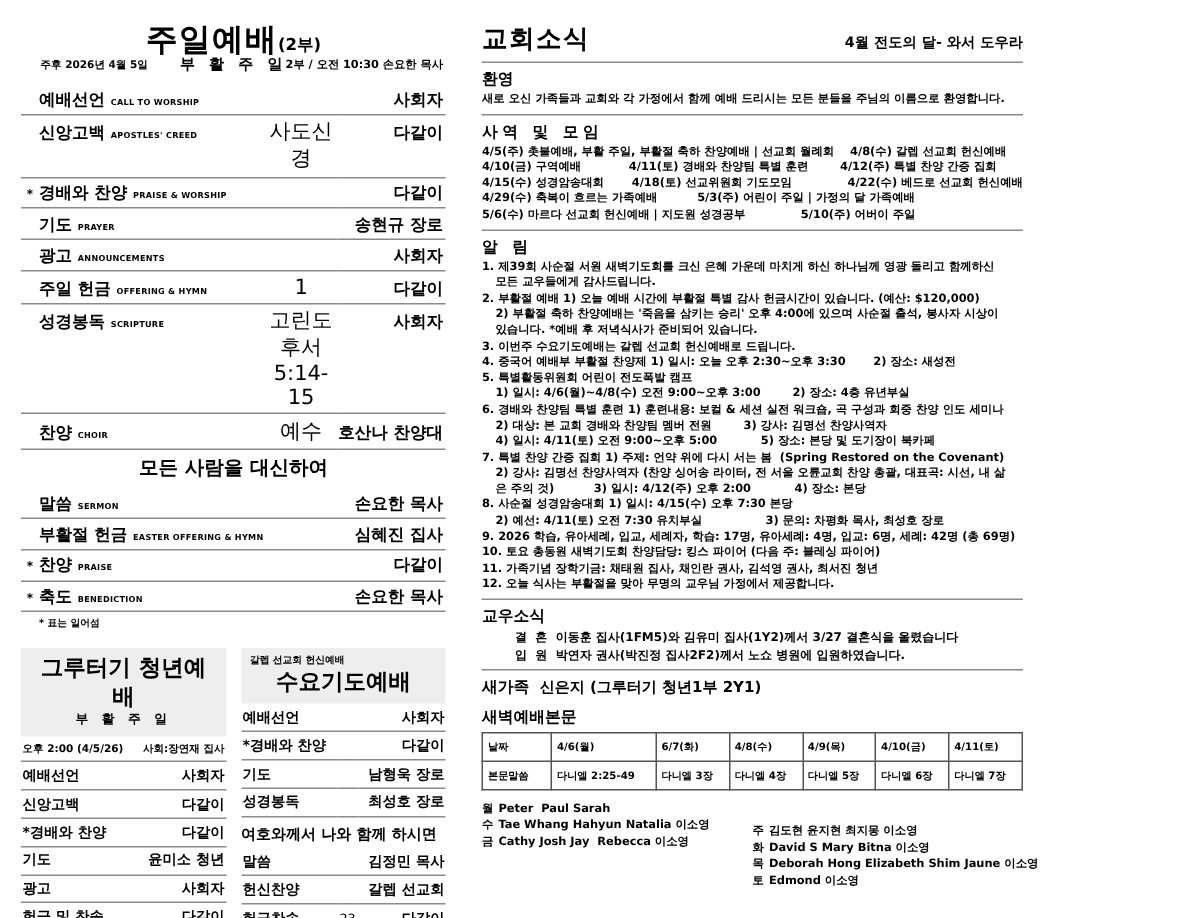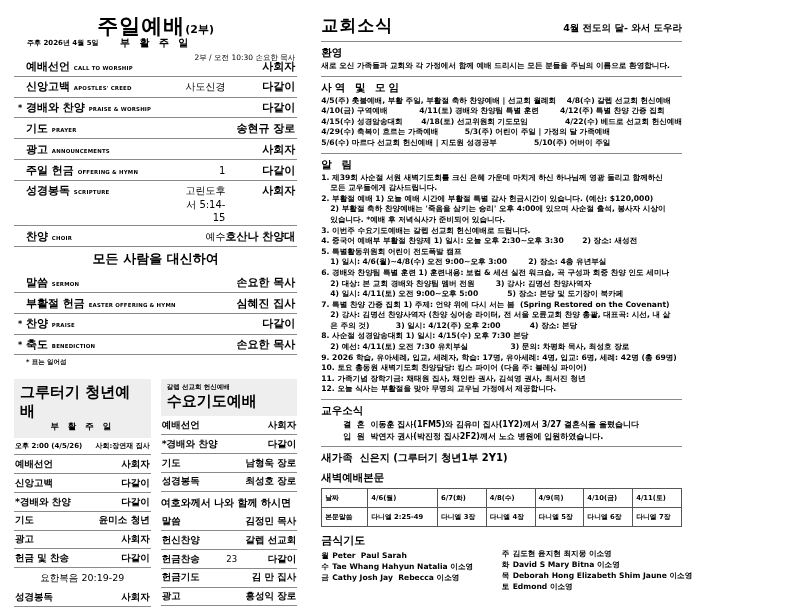--- a/index.html
+++ b/index.html
@@ -20,40 +20,40 @@
     position: absolute; left: 0; right: 0; top: -2px;
     text-align: center; font-size: 21px; font-weight: bold;
     letter-spacing: 1px;
   }
   .svc-title .part { font-size: 11px; font-weight: bold; letter-spacing: 0; }
   .svc-sub {
     position: absolute; left: 0; right: 0; top: 22px;
     text-align: center; font-size: 10px; font-weight: bold; letter-spacing: 3px;
   }
   .svc-date { position: absolute; left: 13px; top: 24px; font-size: 7px; font-weight: bold; }
-  .svc-lead { position: absolute; right: 2px; top: 39px; font-size: 7.5px; font-weight: normal; }
+  .svc-lead { position: absolute; right: 2px; top: 24px; font-size: 7.5px; font-weight: bold; }
 
   .ord { width: 100%; border-collapse: collapse; margin-top: 2px; }
   .ord tr { border-bottom: 0.6px solid #8a8a8a; }
   .ord tr.noline { border-bottom: none; }
   .ord td { padding: 2.6px 0 2.2px 0; vertical-align: baseline; }
   .ord .c-ast { width: 12px; text-align: center; font-size: 8px; font-weight: bold; }
   .ord .c-item { width: 150px; font-size: 11px; font-weight: bold; white-space: nowrap; }
   .ord .c-item .eng { font-size: 5.4px; font-weight: bold; letter-spacing: .2px; font-variant: small-caps; }
-  .ord .c-mid { text-align: right; font-size: 10px; }
+  .ord .c-mid { text-align: center; font-size: 14px; }
   .ord .c-who { text-align: right; font-size: 11px; font-weight: bold; white-space: nowrap; padding-right: 2px; }
   .ord .bigrow td { text-align: center; font-size: 13px; font-weight: bold; padding: 3px 0 2px 0; }
   .foot-note { font-size: 6.5px; font-weight: bold; margin: 3px 0 0 12px; }
 
   
   .boxes { display: flex; gap: 10px; margin-top: 12px; }
   .box { width: 50%; }
   .box-hd { background: #eeeeee; padding: 4px 6px 5px 6px; }
   .box-hd .pre { font-size: 6.5px; font-weight: bold; }
-  .box-hd .ttl { text-align: left; font-size: 15px; font-weight: bold; }
+  .box-hd .ttl { text-align: center; font-size: 15px; font-weight: bold; }
   .box-hd .sub { text-align: center; font-size: 8.5px; font-weight: bold; letter-spacing: 3px; }
   .box table { width: 100%; border-collapse: collapse; }
   .box table tr { border-bottom: 0.6px solid #8a8a8a; }
   .box table tr.noline { border-bottom: none; }
   .box table td { padding: 2.6px 1px 2.2px 1px; font-size: 9.5px; font-weight: bold; vertical-align: baseline; }
   .box .t-item { white-space: nowrap; }
   .box .t-mid { text-align: center; font-size: 8.5px; font-weight: normal; }
   .box .t-who { text-align: right; white-space: nowrap; }
   .box .meta td { font-size: 7px; padding-top: 3px; padding-bottom: 3px; }
   .box .scr td { text-align: center; font-size: 9.5px; font-weight: normal; padding: 4px 0 3px 0; }
@@ -408,21 +408,20 @@
               <td>다니엘 5장</td>
               <td>다니엘 6장</td>
               <td>다니엘 7장</td>
             </tr>
           </tbody>
       </table>
     </div>
 
     <div class="fast">
       <div class="half">
-        <div class="ftitle">금식기도</div>
         <div id="fast-left">
             <div class="frow"><span class="d">월</span><span>Peter  Paul Sarah</span></div>
             <div class="frow"><span class="d">수</span><span>Tae Whang Hahyun Natalia 이소영</span></div>
             <div class="frow"><span class="d">금</span><span>Cathy Josh Jay  Rebecca 이소영</span></div>
           </div>
       </div>
       <div class="half">
         <div style="height:15px"></div>
         <div id="fast-right">
             <div class="frow"><span class="d">주</span><span>김도현 윤지현 최지몽 이소영</span></div>

